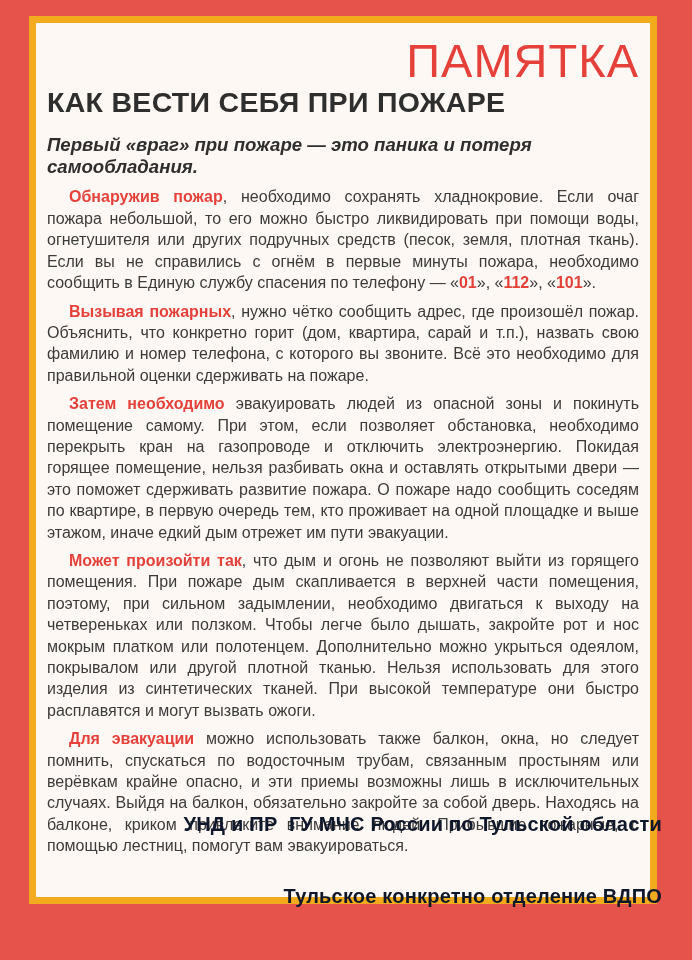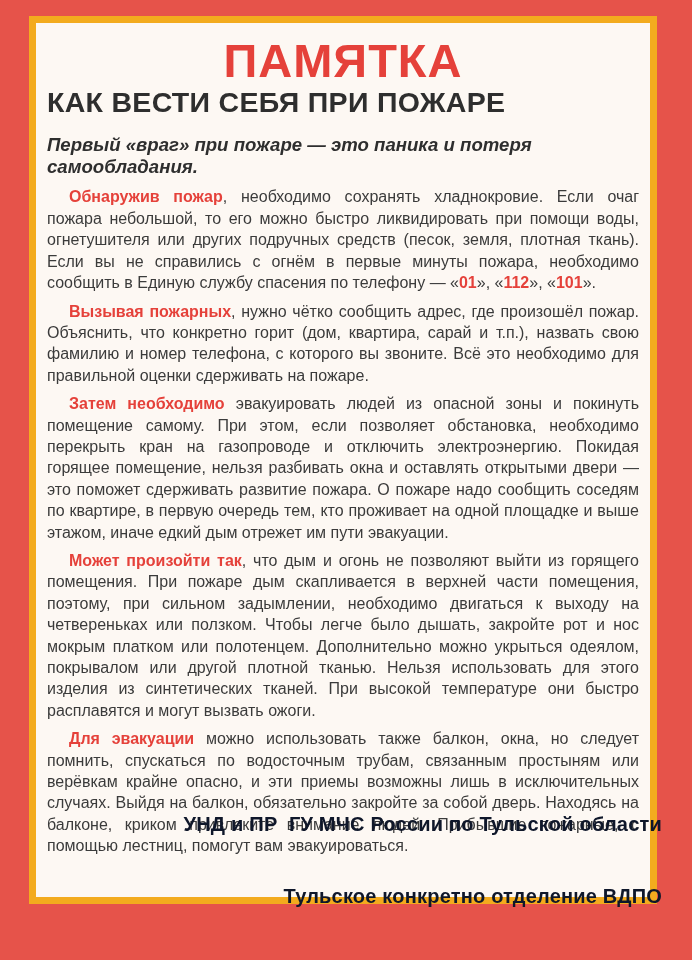--- a/index.html
+++ b/index.html
@@ -21,24 +21,24 @@
   .sheet {
     position: absolute;
     left: 29px; top: 16px;
     width: 628px; height: 888px;
     background: var(--paper);
     border: 7px solid var(--border-yellow);
     padding: 10px 11px 0 11px;
     overflow: hidden;
   }
   .title {
-    text-align: center;
+    text-align: right;
     color: var(--accent-red);
     font-size: 47px;
-    font-weight: bold;
+    font-weight: normal;
     letter-spacing: 1px;
     line-height: 1.02;
     margin: 4px 0 3px 0;
   }
   .subtitle {
     text-align: left;
     color: var(--headline-ink);
     font-size: 28.5px;
     font-weight: bold;
     letter-spacing: 0.3px;

